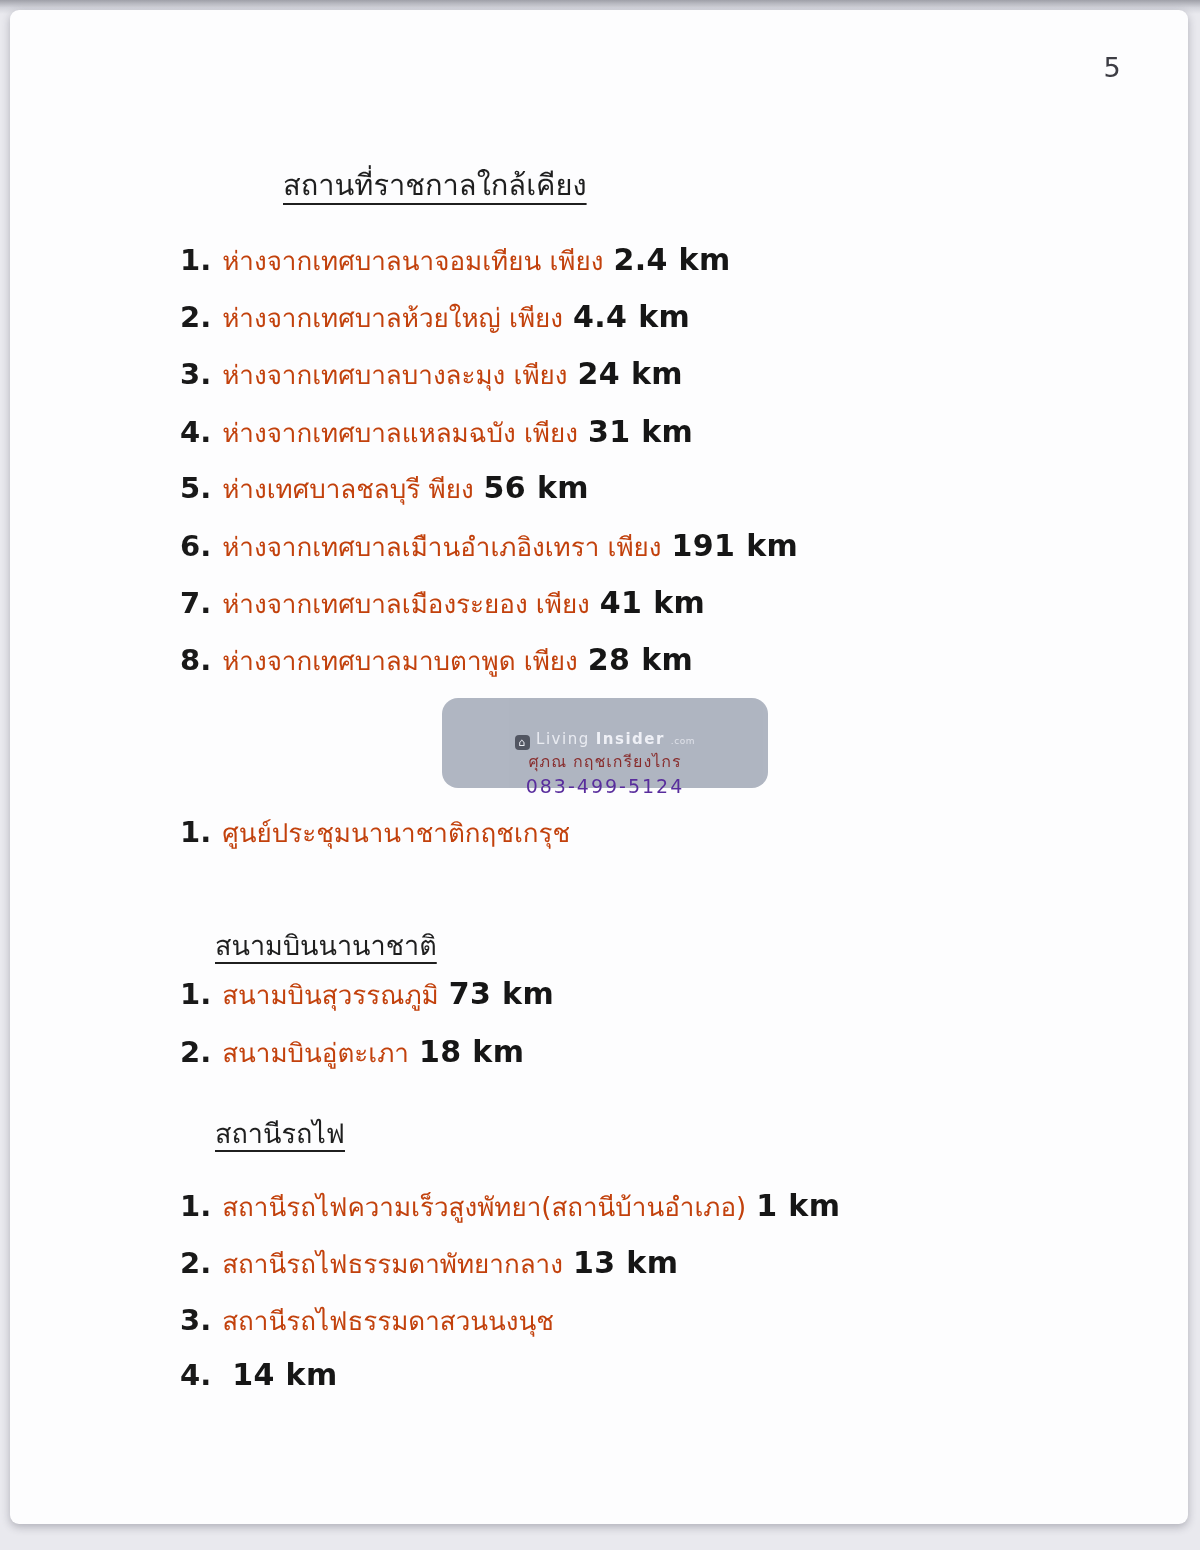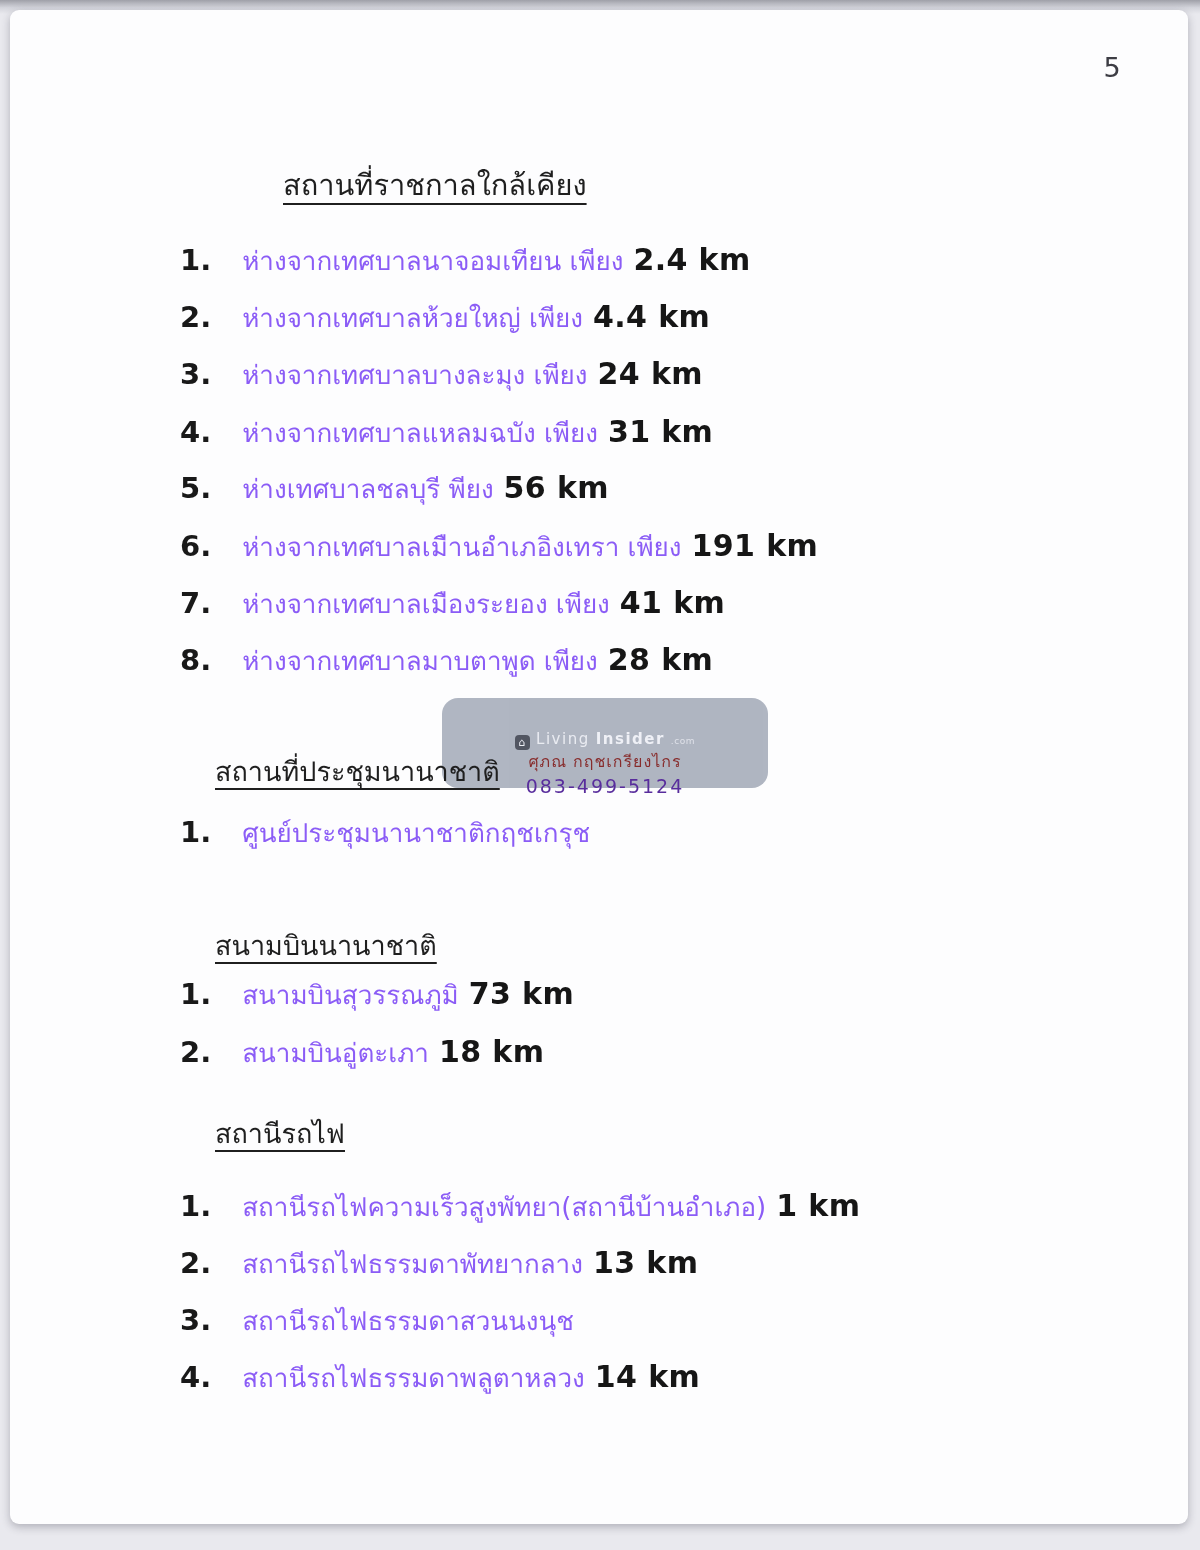--- a/index.html
+++ b/index.html
@@ -33,21 +33,21 @@
     position:absolute;left:205px;
     font-size:27px;color:#1f1f1f;
     text-decoration:underline;text-underline-offset:7px;
     text-decoration-thickness:2px;white-space:nowrap;
   }
   .line{
     position:absolute;left:170px;
     display:flex;align-items:baseline;white-space:nowrap;color:#222;
   }
   .num{font-size:29px;font-weight:600;color:#191919;margin-right:11px;}
-  .thai{font-size:26px;color:#8b5cf6;margin-left:20px;}
+  .thai{font-size:26px;color:#c2410c;}
   .dist{font-size:30px;font-weight:600;color:#161616;margin-left:10px;letter-spacing:0.4px;}
   .watermark{
     position:absolute;left:432px;top:688px;width:326px;height:90px;
     background:#aab0bd;opacity:0.93;border-radius:16px;
     display:flex;flex-direction:column;justify-content:center;align-items:center;
     gap:1px;z-index:2;
   }
   .wm-brand{display:flex;align-items:baseline;gap:6px;color:#eef0f6;font-size:15px;letter-spacing:1.5px;}
   .wm-logo{
     display:inline-block;width:15px;height:15px;border-radius:4px;
@@ -116,21 +116,20 @@
     <span class="num">7.</span>
     <span class="thai">ห่างจากเทศบาลเมืองระยอง เพียง</span>
     <span class="dist">41 km</span>
   </div>
   <div class="line" style="top:630px;z-index:3">
     <span class="num">8.</span>
     <span class="thai">ห่างจากเทศบาลมาบตาพูด เพียง</span>
     <span class="dist">28 km</span>
   </div>
 
-  <div class="heading" style="top:740px;z-index:3">สถานที่ประชุมนานาชาติ</div>
   <div class="line" style="top:802px;z-index:3">
     <span class="num">1.</span>
     <span class="thai">ศูนย์ประชุมนานาชาติกฤชเกรุช</span>
     <span class="dist"></span>
   </div>
 
   <div class="heading" style="top:914px">สนามบินนานาชาติ</div>
   <div class="line" style="top:964px">
     <span class="num">1.</span>
     <span class="thai">สนามบินสุวรรณภูมิ</span>
@@ -153,17 +152,16 @@
     <span class="thai">สถานีรถไฟธรรมดาพัทยากลาง</span>
     <span class="dist">13 km</span>
   </div>
   <div class="line" style="top:1290px">
     <span class="num">3.</span>
     <span class="thai">สถานีรถไฟธรรมดาสวนนงนุช</span>
     <span class="dist"></span>
   </div>
   <div class="line" style="top:1347px">
     <span class="num">4.</span>
-    <span class="thai">สถานีรถไฟธรรมดาพลูตาหลวง</span>
     <span class="dist">14 km</span>
   </div>
 
 </div>
 
 </body></html>

